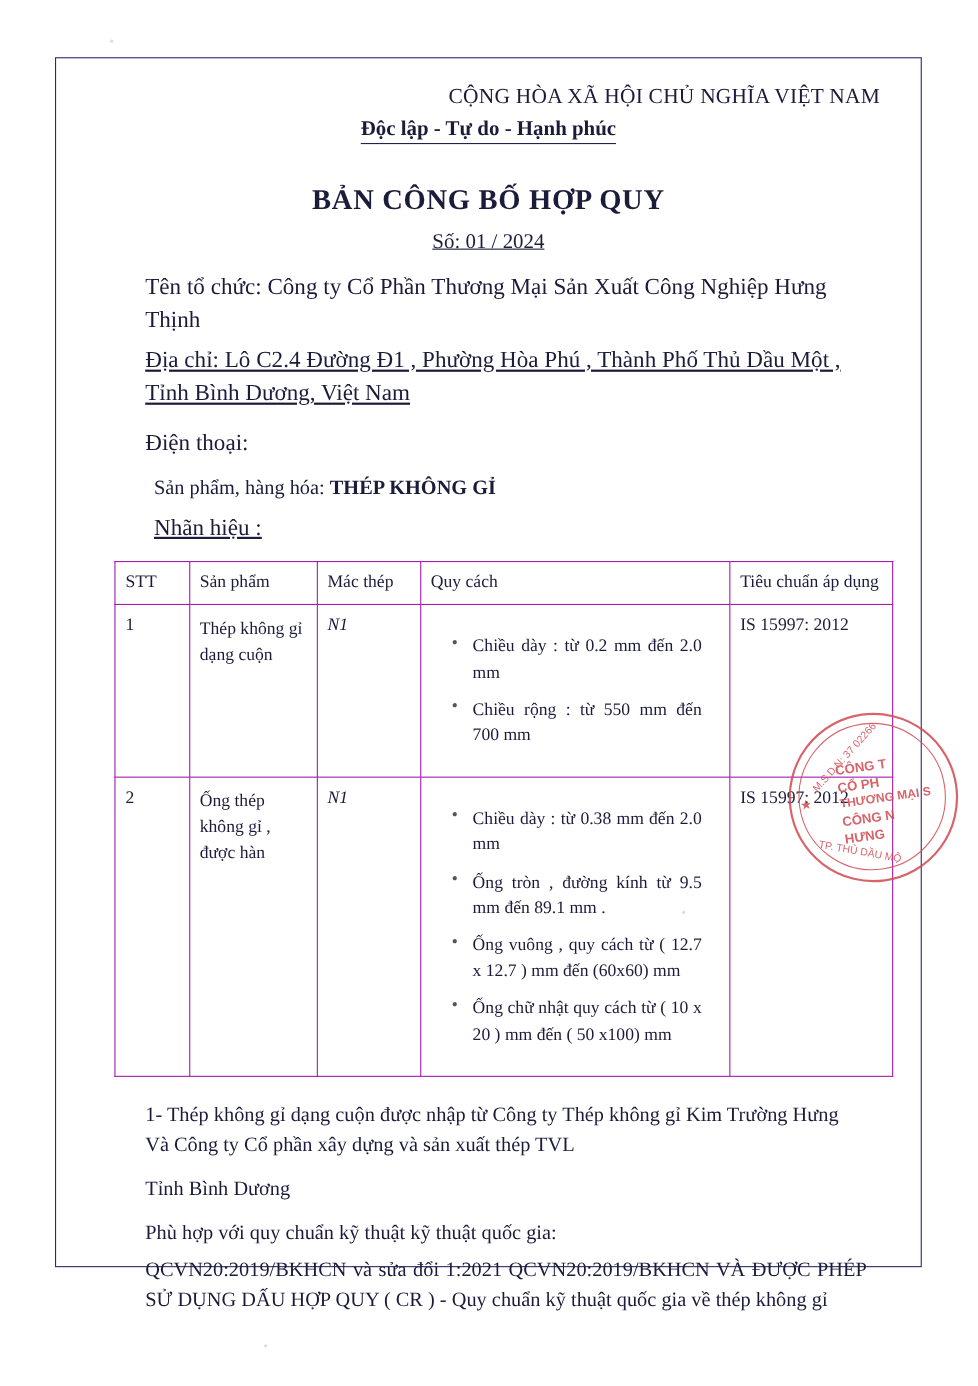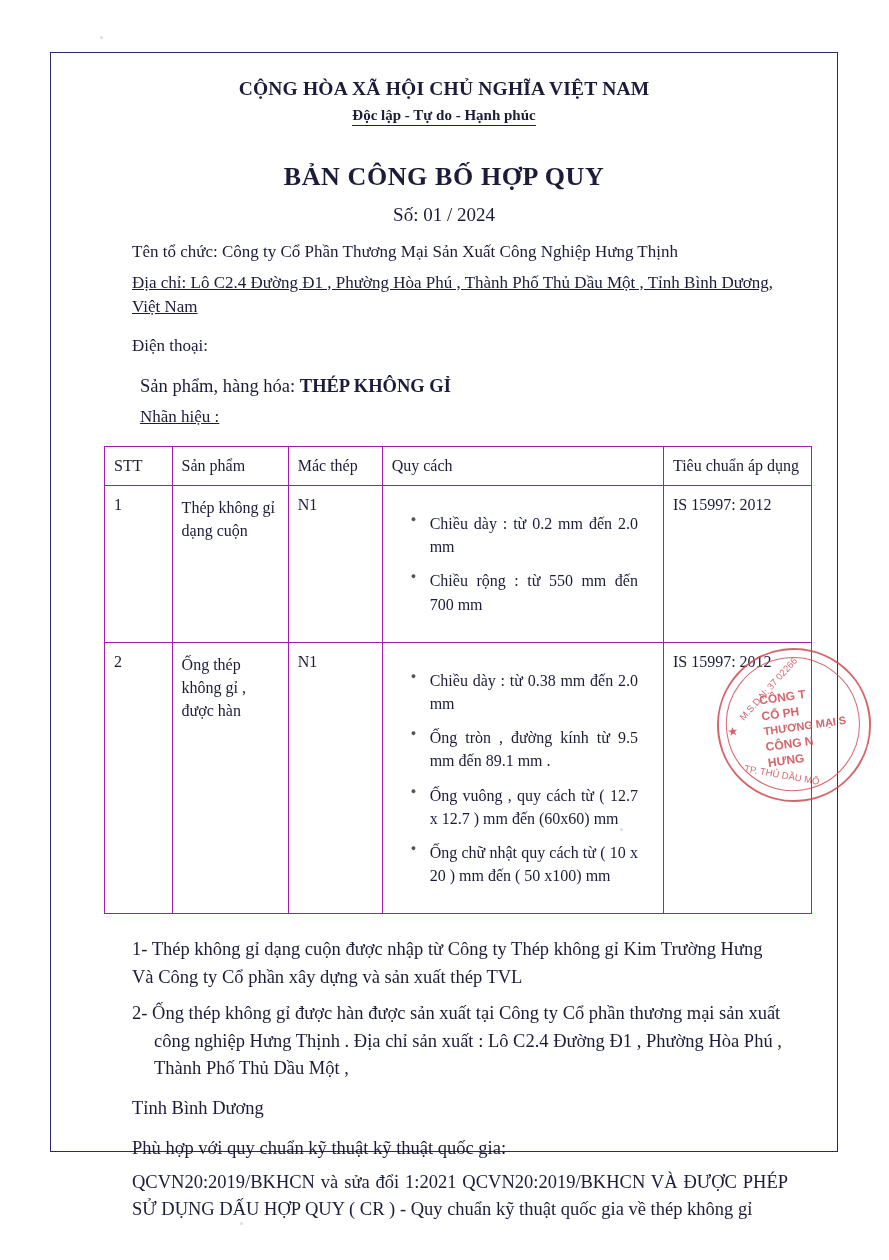--- a/index.html
+++ b/index.html
@@ -33,45 +33,47 @@
   .inner {
     position: absolute;
     left: 60px;
     top: 60px;
     width: 768px;
     box-sizing: border-box;
     padding: 12px 28px 0 28px;
   }
   .center { text-align: center; }
   .national {
-    font-weight: bold;
+    font-weight: normal;
     font-size: 19.5px;
     letter-spacing: 0.2px;
     margin-top: 6px;
+    text-align: right;
   }
   .motto {
     font-weight: bold;
-    font-size: 15px;
+    font-size: 19px;
     margin-top: 7px;
     display: inline-block;
     border-bottom: 1.3px solid #22224f;
     padding-bottom: 1px;
   }
   .title {
     font-weight: bold;
     font-size: 26px;
     letter-spacing: 0.6px;
     margin-top: 36px;
   }
   .number {
     font-size: 19px;
     margin-top: 12px;
+    text-decoration: underline;
   }
   .para {
-    font-size: 17px;
+    font-size: 21px;
     line-height: 1.45;
     margin-top: 14px;
     padding-left: 44px;
     padding-right: 10px;
   }
   .para.tight { margin-top: 6px; text-decoration: underline; }
   .para.indent { padding-left: 52px; }
   .para.indent2 { padding-left: 60px; }
   .bold { font-weight: bold; }
   .prod-line { font-size: 18.5px; }
@@ -89,21 +91,21 @@
     font-weight: normal;
     text-align: left;
   }
   table.spec th { font-size: 16px; }
   .col-stt { width: 56px; text-align: center; }
   .col-prod { width: 118px; }
   .col-grade { width: 92px; text-align: center; }
   .col-spec { width: 320px; }
   .col-std { width: 160px; }
   td.c-stt { text-align: center; }
-  td.c-grade { text-align: center; }
+  td.c-grade { text-align: center; font-style: italic; }
   .justify-cell { text-align: justify; text-align-last: left; line-height: 1.45; }
   ul.bullets {
     margin: 16px;
     padding-left: 22px;
     list-style: none;
   }
   ul.bullets li {
     position: relative;
     margin-bottom: 11px;
     line-height: 1.45;
@@ -272,26 +274,20 @@
         </tr>
       </tbody>
     </table>
 
     <div class="notes">
       <div class="note-item">
         <span>1-</span>
         <span>Thép không gỉ dạng cuộn được nhập từ Công ty Thép không gỉ Kim Trường Hưng</span>
         <span class="note-sub" style="padding-left:0">Và Công ty Cổ phần xây dựng và sản xuất thép TVL</span>
       </div>
-      <div class="note-item">
-        <span>2-</span>
-        <span>Ống thép không gỉ được hàn được sản xuất tại Công ty Cổ phần thương mại sản xuất</span>
-        <span class="note-sub">công nghiệp Hưng Thịnh . Địa chỉ sản xuất : Lô C2.4 Đường Đ1 , Phường Hòa Phú ,</span>
-        <span class="note-sub">Thành Phố Thủ Dầu Một ,</span>
-      </div>
     </div>
 
     <div class="footer-para">Tỉnh Bình Dương</div>
     <div class="footer-para">Phù hợp với quy chuẩn kỹ thuật kỹ thuật quốc gia:</div>
     <div class="footer-just">QCVN20:2019/BKHCN và sửa đổi 1:2021  QCVN20:2019/BKHCN VÀ ĐƯỢC PHÉP SỬ DỤNG DẤU HỢP QUY ( CR ) -  Quy chuẩn kỹ thuật quốc gia về thép không gỉ</div>
 
   </div>
 
   <div class="stamp">
     <div class="ring"></div>

